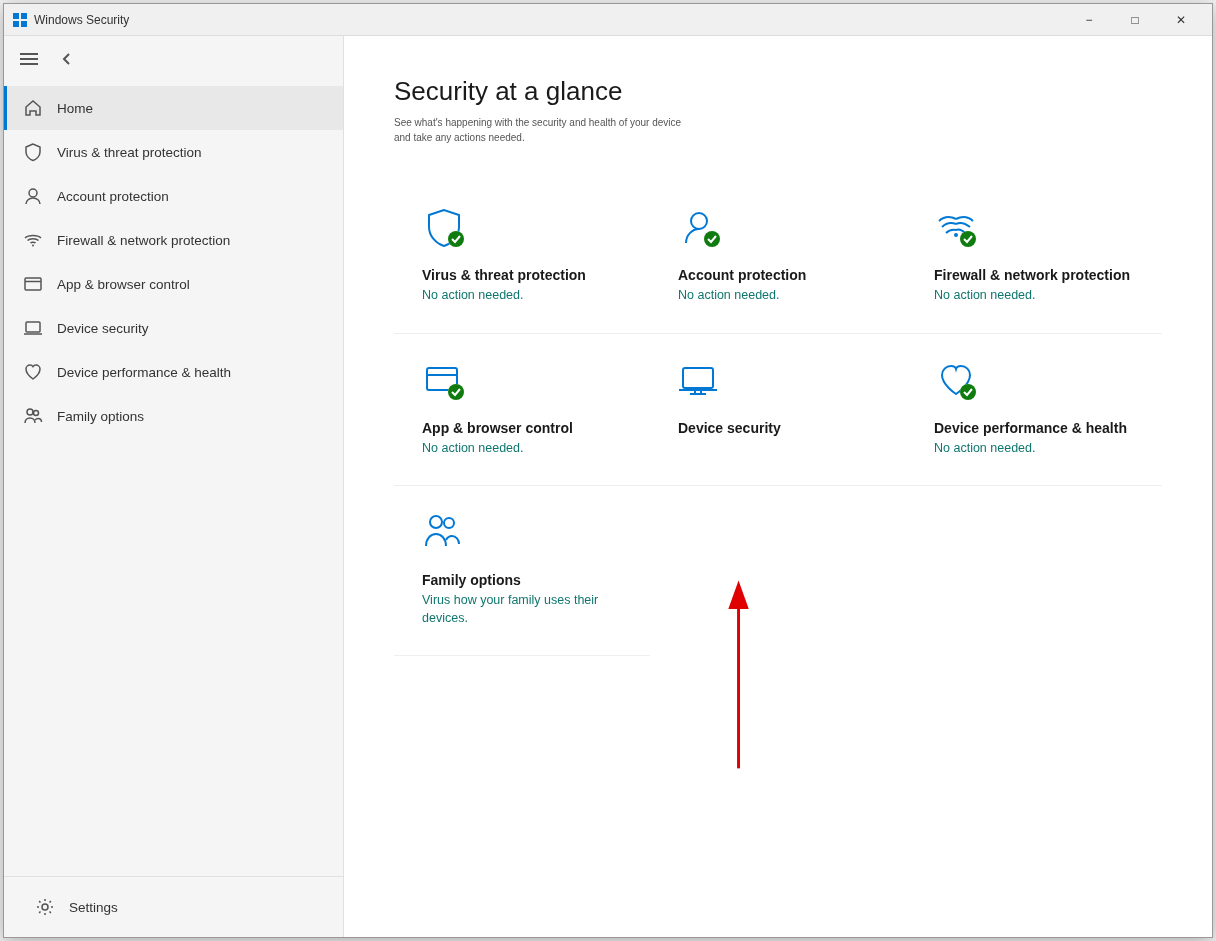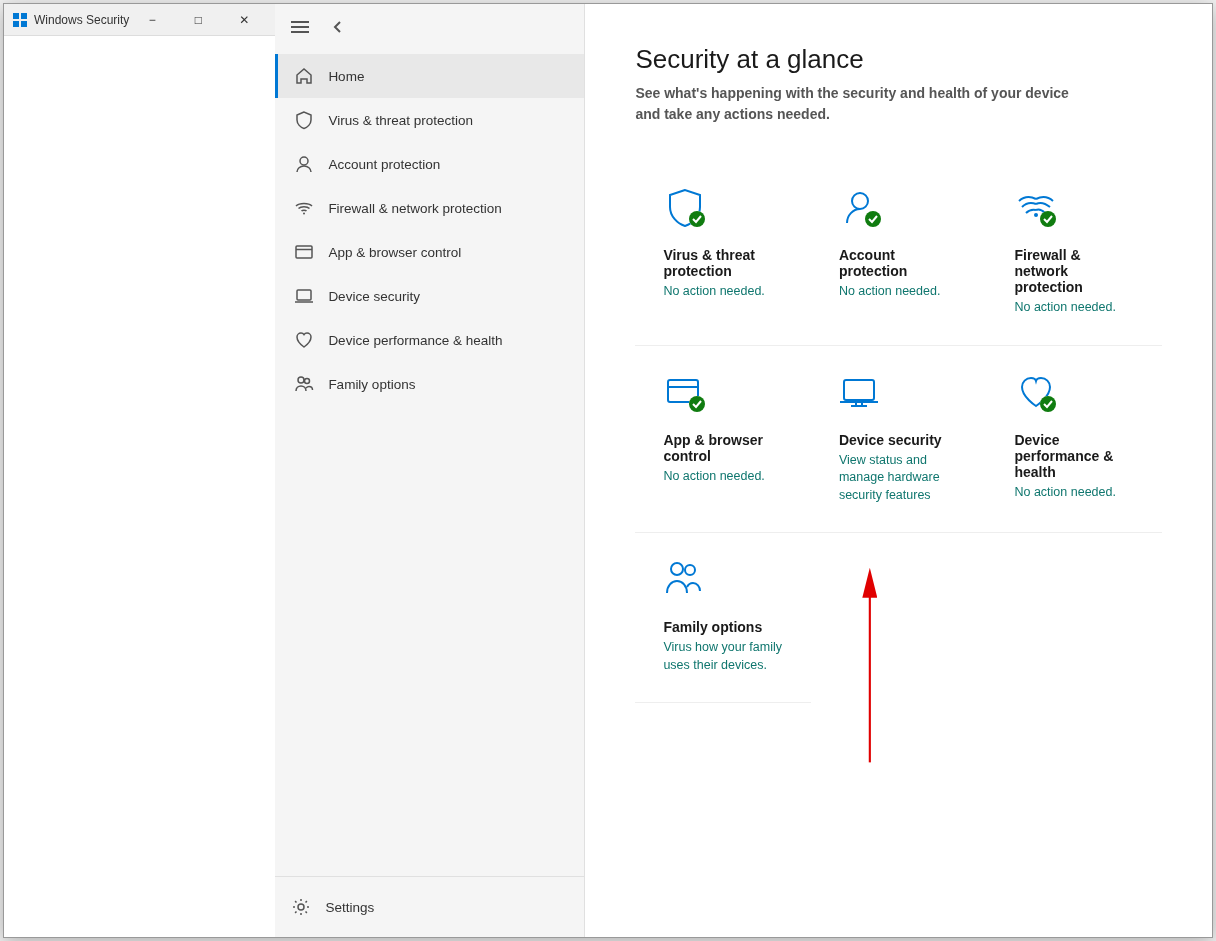--- a/index.html
+++ b/index.html
@@ -13,21 +13,21 @@
       align-items: center;
       justify-content: center;
     }
     .window {
       width: 1210px;
       height: 935px;
       background: #fff;
       border: 1px solid #999;
       box-shadow: 0 4px 20px rgba(0,0,0,0.3);
       display: flex;
-      flex-direction: row;
+      flex-direction: column;
     }
     .titlebar {
       height: 32px;
       background: #f0f0f0;
       display: flex;
       align-items: center;
       padding: 0 8px;
       border-bottom: 1px solid #ddd;
       flex-shrink: 0;
     }
@@ -56,21 +56,21 @@
       align-items: center;
       justify-content: center;
       color: #333;
     }
     .app-body {
       display: flex;
       flex: 1;
       overflow: hidden;
     }
     .sidebar {
-      width: 310px;
+      width: 340px;
       background: #f5f5f5;
       display: flex;
       flex-direction: column;
       flex-shrink: 0;
       border-right: 1px solid #e0e0e0;
     }
     .sidebar-top {
       padding: 10px 12px;
       display: flex;
       gap: 12px;
@@ -113,21 +113,21 @@
     .nav-icon {
       width: 20px;
       height: 20px;
       flex-shrink: 0;
       display: flex;
       align-items: center;
       justify-content: center;
       color: #555;
     }
     .sidebar-bottom {
-      padding: 12px 16px;
+      padding: 12px 31px;
       border-top: 1px solid #e0e0e0;
     }
     .settings-item {
       display: flex;
       align-items: center;
       gap: 14px;
       cursor: pointer;
       padding: 8px 0;
       font-size: 13.5px;
       color: #333;
@@ -138,25 +138,24 @@
       overflow-y: auto;
       background: #fff;
     }
     .page-title {
       font-size: 26px;
       font-weight: 300;
       color: #1a1a1a;
       margin-bottom: 8px;
     }
     .page-subtitle {
-      font-size: 14px;
+      font-size: 10px;
       color: #555;
       margin-bottom: 36px;
       line-height: 1.5;
-      font-weight: bold;
     }
     .cards-grid {
       display: grid;
       grid-template-columns: repeat(3, 1fr);
       gap: 0;
     }
     .card {
       padding: 24px 28px 28px 28px;
       cursor: pointer;
       border-bottom: 1px solid #eee;
@@ -401,21 +400,20 @@
             <div class="card-icon">
               <svg width="44" height="44" viewBox="0 0 44 44" fill="none">
                 <rect x="5" y="10" width="30" height="20" rx="2" stroke="#0078d4" stroke-width="2" fill="none"></rect>
                 <line x1="1" y1="32" x2="39" y2="32" stroke="#0078d4" stroke-width="2"></line>
                 <line x1="17" y1="32" x2="17" y2="36" stroke="#0078d4" stroke-width="2"></line>
                 <line x1="23" y1="32" x2="23" y2="36" stroke="#0078d4" stroke-width="2"></line>
                 <line x1="12" y1="36" x2="28" y2="36" stroke="#0078d4" stroke-width="2"></line>
               </svg>
             </div>
             <div class="card-title">Device security</div>
-            <div class="card-desc">View status and manage hardware security features</div>
           </div>
 
           <div class="card">
             <div class="card-icon">
               <svg width="44" height="44" viewBox="0 0 44 44" fill="none">
                 <path d="M22 36C22 36 8 27 8 17C8 12 12 8 17 8C19.5 8 21.5 9.2 22 11C22.5 9.2 24.5 8 27 8C32 8 36 12 36 17C36 27 22 36 22 36Z" stroke="#0078d4" stroke-width="2" fill="none"></path>
                 <circle cx="34" cy="34" r="8" fill="white"></circle>
                 <circle cx="34" cy="34" r="8" fill="#107c10"></circle>
                 <path d="M30 34L33 37L38 31" stroke="white" stroke-width="2" fill="none"></path>
               </svg>

